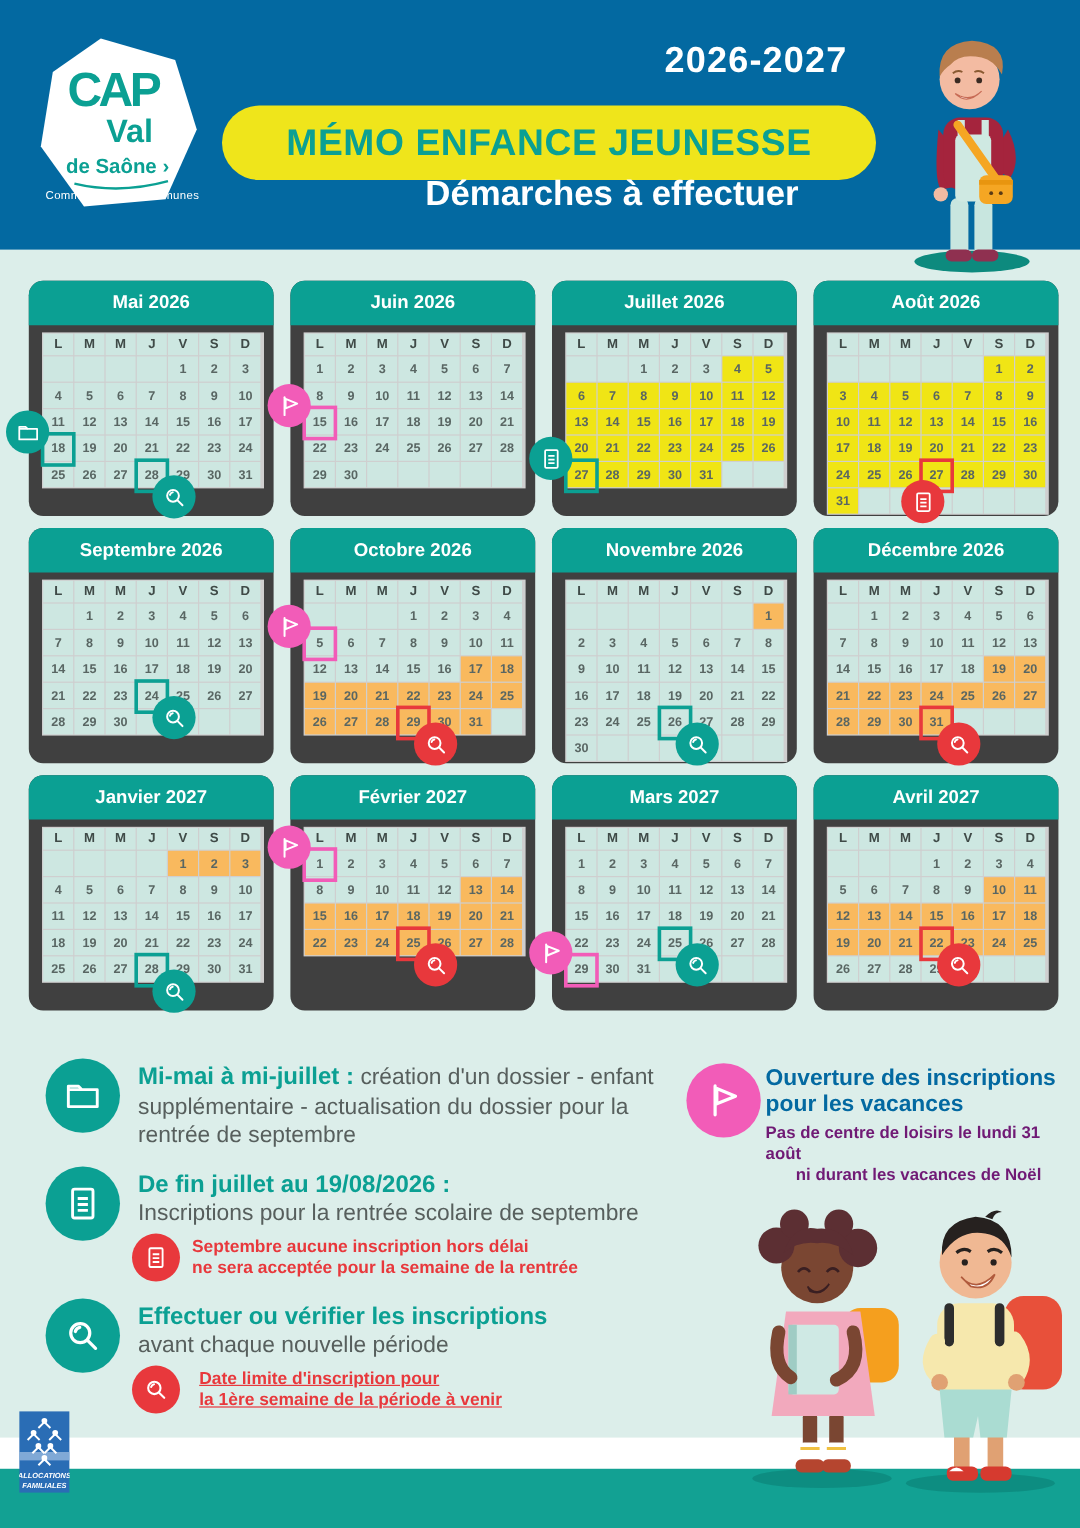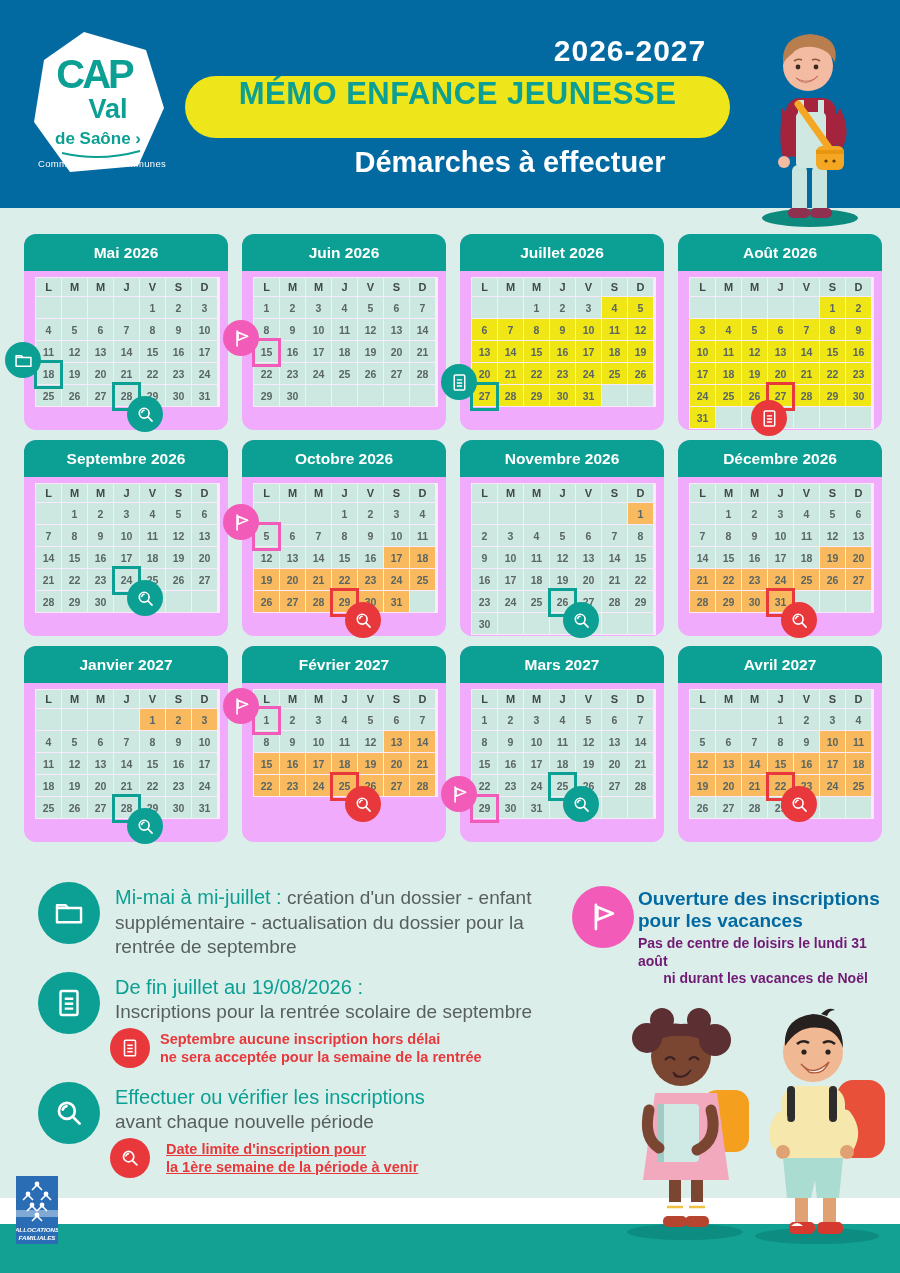--- a/index.html
+++ b/index.html
@@ -4,47 +4,47 @@
 <style>
   html,body{margin:0;padding:0;}
   body{font-family:"Liberation Sans",sans-serif;}
   .page{position:relative;width:900px;height:1273px;background:#dceeea;overflow:hidden;}
 
   
   .hdr{position:absolute;left:0;top:0;width:900px;height:208px;background:#0369a1;}
   .logo{position:absolute;left:22px;top:26px;width:160px;height:172px;}
   .logo-caption{position:absolute;left:22px;top:158px;width:160px;text-align:center;color:#fff;font-size:9.5px;letter-spacing:.3px;}
   .years{position:absolute;left:460px;top:34px;width:340px;text-align:center;color:#fff;font-size:30px;font-weight:800;letter-spacing:1px;}
-  .pill{position:absolute;left:185px;top:76px;width:545px;height:62px;background:#efe51b;border-radius:32px;display:flex;align-items:flex-start;justify-content:center;}
+  .pill{position:absolute;left:185px;top:88px;width:545px;height:62px;background:#efe51b;border-radius:32px;display:flex;align-items:center;justify-content:center;}
   .pill-title{color:#0ba093;font-size:31px;font-weight:800;letter-spacing:.5px;}
   .subtitle{position:absolute;left:290px;top:146px;width:440px;text-align:center;color:#fff;font-size:29px;font-weight:800;}
   .boy{position:absolute;left:748px;top:20px;width:128px;height:208px;}
 
   
   .cals{position:absolute;left:24px;top:234px;width:858px;display:grid;grid-template-columns:repeat(4,204px);grid-auto-rows:196px;column-gap:14px;row-gap:10px;}
-  .cal-card{position:relative;background:#f0abfc;border-radius:12px;}
+  .cal-card{position:relative;background:#404040;border-radius:12px;}
   .cal-title{height:37px;line-height:37px;background:#0ba093;border-radius:12px 12px 0 0;text-align:center;color:#fff;font-size:15.5px;font-weight:700;}
   .cal-days{position:absolute;left:11px;top:43px;width:183px;display:grid;grid-template-columns:repeat(7,25px);grid-auto-rows:21px;gap:1px;padding:1px;background:rgba(255,255,255,.75);}
   .cal-days .wd{height:18px;display:flex;align-items:center;justify-content:center;background:#cde7e1;color:#3f4a47;font-size:11px;font-weight:700;}
   .cal-days .dc{display:flex;align-items:center;justify-content:center;background:#cde7e1;color:#596663;font-size:10.5px;font-weight:600;}
   .cal-days .dc.yellow{background:#f0e515;}
   .cal-days .dc.orange{background:#f9b95e;}
   .cal-days{grid-template-rows:18px;}
   .outline{position:absolute;width:23px;height:23px;border:3px solid;z-index:2;background:transparent;}
   .outline.teal{border-color:#0ba093;} .outline.pink{border-color:#f25cb8;} .outline.red{border-color:#e8383c;}
   .marker{position:absolute;width:36px;height:36px;border-radius:50%;z-index:3;display:flex;align-items:center;justify-content:center;}
   .marker.teal{background:#0ba093;} .marker.pink{background:#f25cb8;} .marker.red{background:#e8383c;}
   .marker svg{width:21px;height:21px;}
 
   
   .lg-circle{border-radius:50%;display:flex;align-items:center;justify-content:center;position:absolute;}
   .lg-circle.teal{background:#0ba093;} .lg-circle.pink{background:#f25cb8;} .lg-circle.red{background:#e8383c;}
   .lg-circle.big{width:62px;height:62px;} .lg-circle.big svg{width:34px;height:34px;}
   .lg-circle.small{width:40px;height:40px;} .lg-circle.small svg{width:22px;height:22px;}
-  .lg-title{color:#0ba093;font-weight:400;font-size:20px;}
+  .lg-title{color:#0ba093;font-weight:700;font-size:20px;}
   .lg-text{color:#575f5d;font-size:19px;}
   .lg-warn{color:#e8383c;font-weight:800;font-size:14.5px;line-height:1.25;}
   .lg-item1{position:absolute;left:115px;top:884px;width:470px;font-size:19px;line-height:1.3;}
   .lg-item2{position:absolute;left:115px;top:974px;width:470px;line-height:1.3;}
   .lg-item3{position:absolute;left:115px;top:1084px;width:470px;line-height:1.3;}
   .lg-right-title{position:absolute;left:638px;top:888px;width:250px;color:#0369a1;font-weight:800;font-size:19px;line-height:1.15;}
   .lg-right-warn{position:absolute;left:638px;top:935px;width:255px;color:#701a75;font-weight:800;font-size:14px;line-height:1.25;}
 
   
   .strip-white{position:absolute;left:0;top:1198px;width:900px;height:26px;background:#ffffff;}

